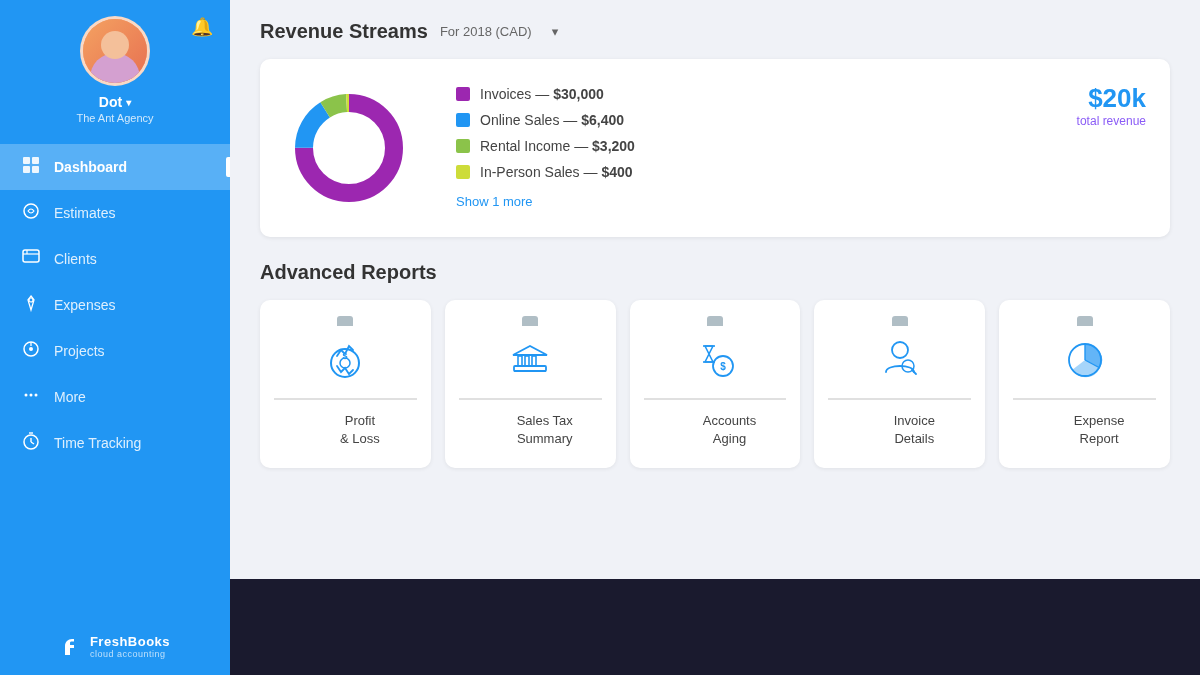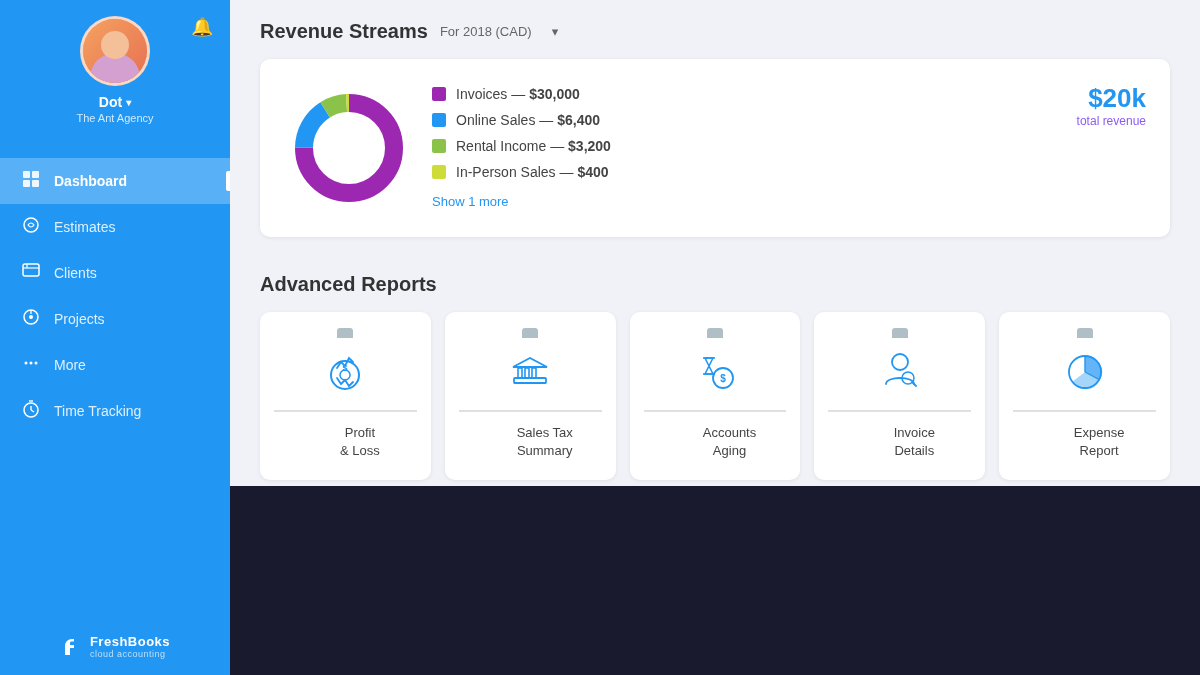--- a/index.html
+++ b/index.html
@@ -99,21 +99,21 @@
     }
 
     .user-company {
       color: rgba(255,255,255,0.8);
       font-size: 11px;
       margin-top: 2px;
     }
 
     .nav-items {
       width: 100%;
-      margin-top: 24px;
+      margin-top: 10px;
       flex: 1;
       text-align: right;
     }
 
     .nav-item {
       display: flex;
       align-items: center;
       padding: 11px 20px;
       color: rgba(255,255,255,0.85);
       font-size: 14px;
@@ -164,21 +164,21 @@
 
     .freshbooks-sub {
       color: rgba(255,255,255,0.7);
       font-size: 9px;
       letter-spacing: 0.5px;
     }
 
     
     .main {
       flex: 1;
-      height: 486px;
+      height: 579px;
       background: #f5f6fa;
       overflow-y: auto;
       padding: 0;
       display: flex;
       flex-direction: column;
     }
 
     .main-inner {
       padding: 20px 30px 30px;
       background: #f0f2f7;
@@ -207,23 +207,23 @@
       font-size: 13px;
       cursor: pointer;
     }
 
     .revenue-card {
       background: white;
       border-radius: 10px;
       padding: 24px;
       display: flex;
       align-items: center;
-      gap: 18px;
+      gap: 42px;
       box-shadow: 0 1px 4px rgba(0,0,0,0.08);
-      margin-bottom: 36px;
+      margin-bottom: 24px;
       position: relative;
     }
 
     
     .donut-container {
       width: 130px;
       height: 130px;
       flex-shrink: 0;
     }
 
@@ -383,20 +383,29 @@
       <span class="nav-icon">
         <svg width="20" height="20" viewBox="0 0 20 20" fill="none">
           <rect x="2" y="3" width="16" height="12" rx="2" stroke="white" stroke-width="1.5" fill="none"></rect>
           <line x1="2" y1="7" x2="18" y2="7" stroke="white" stroke-width="1.2"></line>
           <line x1="6" y1="3" x2="6" y2="7" stroke="white" stroke-width="1.2"></line>
         </svg>
       </span>
       <span>Clients</span>
     </div>
 
+    <div class="nav-item">
+      <span class="nav-icon">
+        <svg width="20" height="20" viewBox="0 0 20 20" fill="none">
+          <path d="M10 3 L13 7 L10 17 L7 7 Z" stroke="white" stroke-width="1.3" fill="none"></path>
+          <circle cx="10" cy="7" r="2" stroke="white" stroke-width="1.2" fill="none"></circle>
+        </svg>
+      </span>
+      <span>Expenses</span>
+    </div>
 
     <div class="nav-item">
       <span class="nav-icon">
         <svg width="20" height="20" viewBox="0 0 20 20" fill="none">
           <circle cx="10" cy="10" r="7" stroke="white" stroke-width="1.5" fill="none"></circle>
           <circle cx="10" cy="10" r="2" fill="white"></circle>
           <line x1="10" y1="3" x2="10" y2="7" stroke="white" stroke-width="1.3"></line>
         </svg>
       </span>
       <span>Projects</span>

